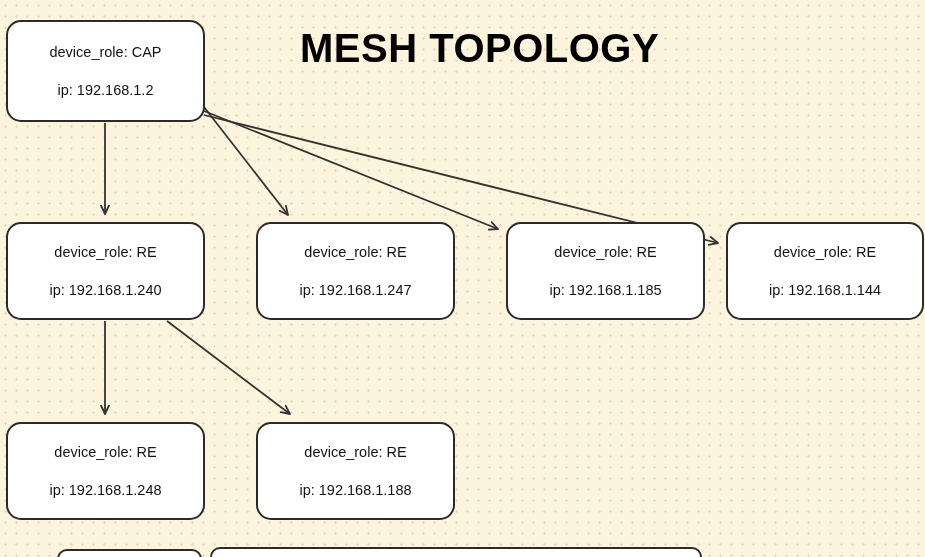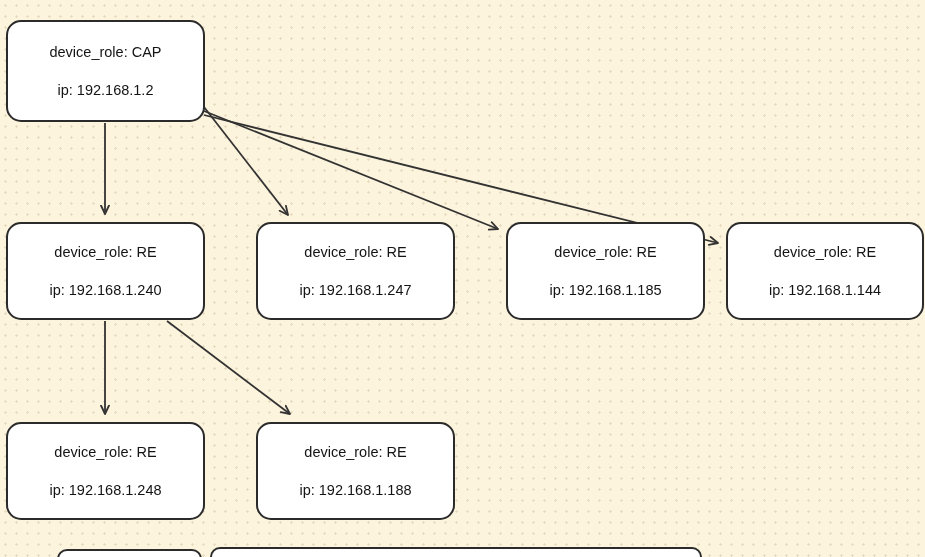--- a/index.html
+++ b/index.html
@@ -77,20 +77,21 @@
     <g id="edges-group">
         <line x1="105" y1="123" x2="105" y2="214" stroke="#333333" stroke-width="1.8" marker-end="url(#arrowhead)"></line>
         <line x1="204" y1="107" x2="288" y2="215" stroke="#333333" stroke-width="1.8" marker-end="url(#arrowhead)"></line>
         <line x1="204" y1="111" x2="498" y2="229" stroke="#333333" stroke-width="1.8" marker-end="url(#arrowhead)"></line>
         <line x1="204" y1="115" x2="718" y2="243" stroke="#333333" stroke-width="1.8" marker-end="url(#arrowhead)"></line>
         <line x1="105" y1="321" x2="105" y2="414" stroke="#333333" stroke-width="1.8" marker-end="url(#arrowhead)"></line>
         <line x1="167" y1="321" x2="290" y2="414" stroke="#333333" stroke-width="1.8" marker-end="url(#arrowhead)"></line>
       </g>
   </svg>
 
+  <div class="diagram-title">MESH TOPOLOGY</div>
 
   <div id="nodes-group">
       <div class="node" style="left: 6px; top: 20px; width: 199px; height: 102px;">
         <div class="node-role">device_role: CAP</div>
         <div class="node-ip">ip: 192.168.1.2</div>
       </div>
       <div class="node" style="left: 6px; top: 222px; width: 199px; height: 98px;">
         <div class="node-role">device_role: RE</div>
         <div class="node-ip">ip: 192.168.1.240</div>
       </div>

